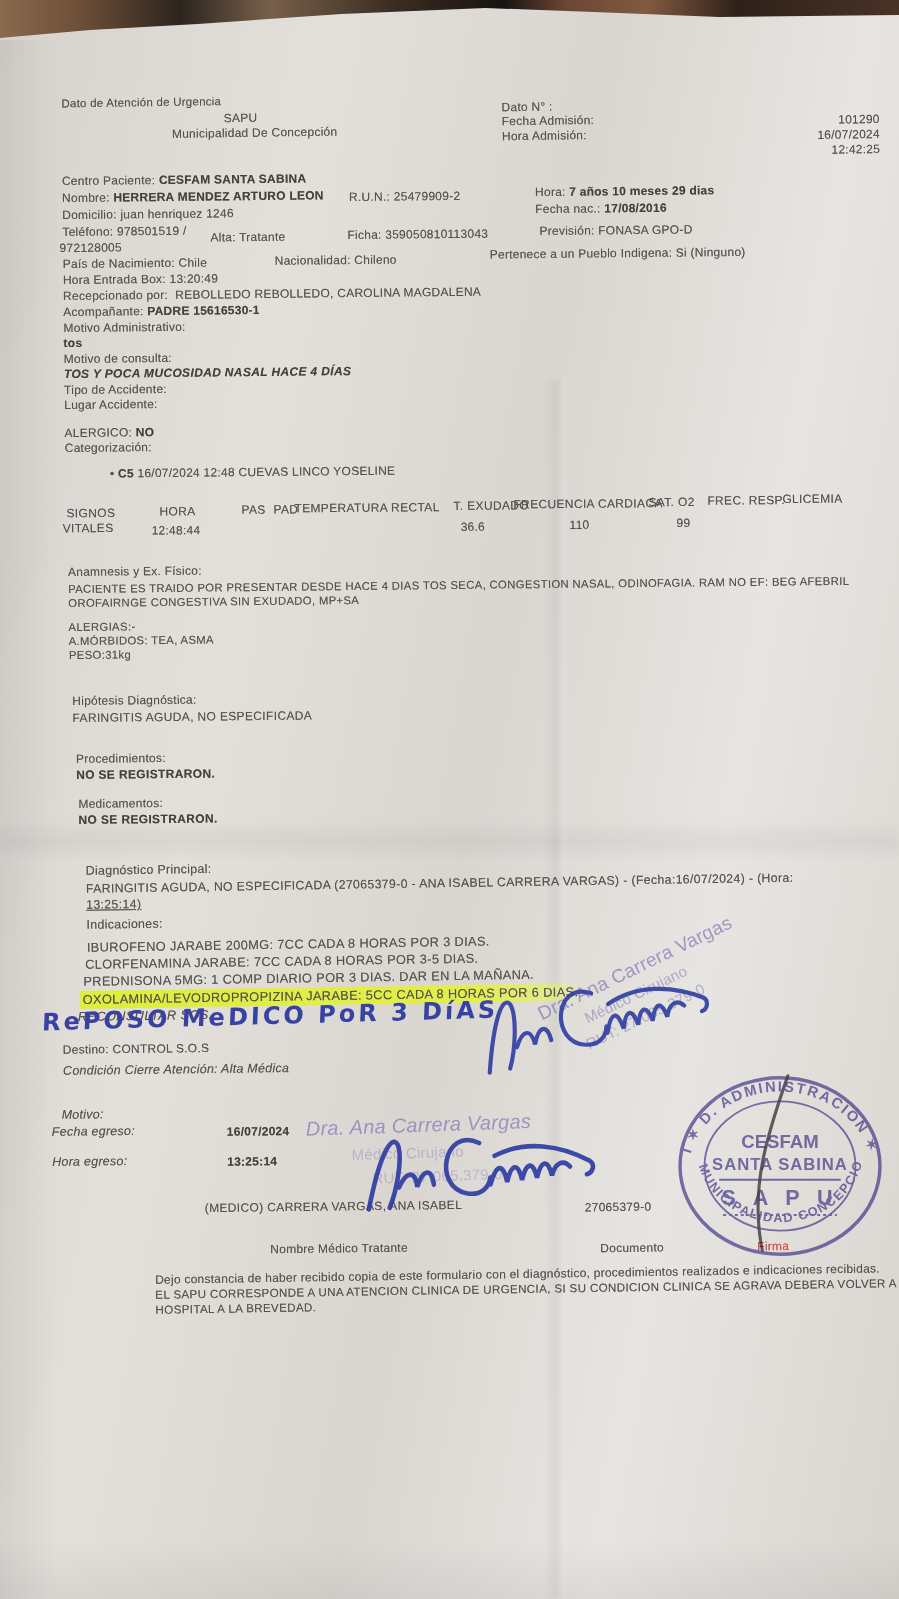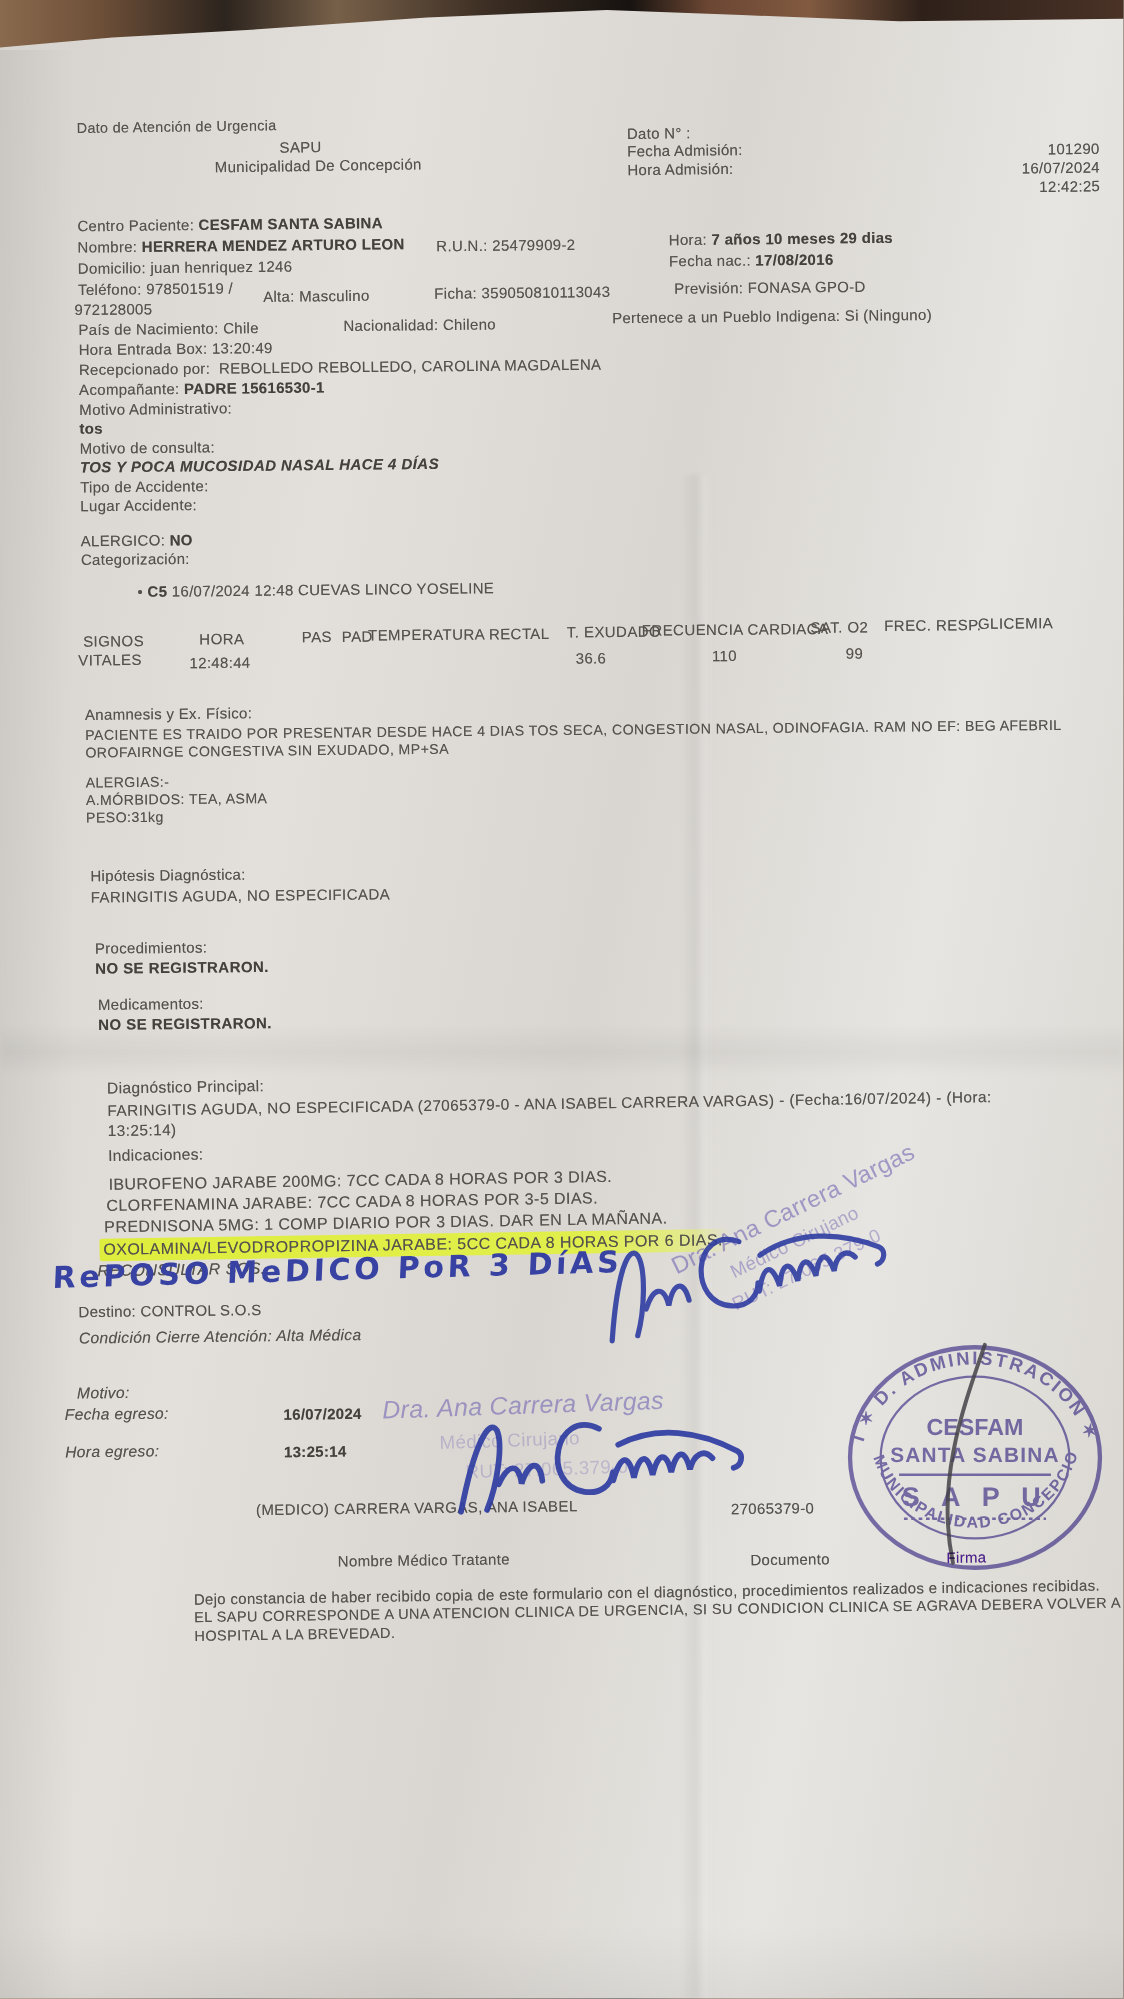--- a/index.html
+++ b/index.html
@@ -50,21 +50,21 @@
 
 <div class="sec" style="transform:rotate(-0.6deg);">
   <div class="t" style="left:60px;top:170px;"><span>Centro Paciente:</span> <span class="b">CESFAM SANTA SABINA</span></div>
   <div class="t" style="left:60px;top:187px;"><span>Nombre:</span> <span class="b">HERRERA MENDEZ ARTURO LEON</span></div>
   <div class="t" style="left:347px;top:189px;"><span>R.U.N.:</span> <span>25479909-2</span></div>
   <div class="t" style="left:533px;top:186px;"><span>Hora:</span> <span class="b">7 años 10 meses 29 dias</span></div>
   <div class="t" style="left:60px;top:204px;"><span>Domicilio:</span> <span>juan henriquez 1246</span></div>
   <div class="t" style="left:533px;top:203px;"><span>Fecha nac.:</span> <span class="b">17/08/2016</span></div>
   <div class="t" style="left:60px;top:221px;"><span>Teléfono:</span> <span>978501519 /</span></div>
   <div class="t" style="left:57px;top:237px;">972128005</div>
-  <div class="t" style="left:208px;top:228px;"><span>Alta:</span> <span>Masculino</span></div>
+  <div class="t" style="left:208px;top:228px;"><span>Alta:</span> <span>Tratante</span></div>
   <div class="t" style="left:345px;top:227px;"><span>Ficha:</span> <span>359050810113043</span></div>
   <div class="t" style="left:537px;top:225px;"><span>Previsión:</span> <span>FONASA GPO-D</span></div>
   <div class="t" style="left:60px;top:253px;"><span>País de Nacimiento:</span> <span>Chile</span></div>
   <div class="t" style="left:272px;top:252px;"><span>Nacionalidad:</span> <span>Chileno</span></div>
   <div class="t" style="left:487px;top:248px;"><span>Pertenece a un Pueblo Indigena:</span> <span>Si (Ninguno)</span></div>
   <div class="t" style="left:60px;top:269px;"><span>Hora Entrada Box:</span> <span>13:20:49</span></div>
   <div class="t" style="left:60px;top:285px;"><span>Recepcionado por:</span>&nbsp; <span>REBOLLEDO REBOLLEDO, CAROLINA MAGDALENA</span></div>
   <div class="t" style="left:60px;top:301px;"><span>Acompañante:</span> <span class="b">PADRE 15616530-1</span></div>
   <div class="t" style="left:60px;top:317px;">Motivo Administrativo:</div>
   <div class="t b" style="left:60px;top:332px;">tos</div>
@@ -106,21 +106,21 @@
   <div class="t caps" style="left:65px;top:707px;">FARINGITIS AGUDA, NO ESPECIFICADA</div>
   <div class="t" style="left:68px;top:748px;">Procedimientos:</div>
   <div class="t b caps" style="left:68px;top:764px;">NO SE REGISTRARON.</div>
   <div class="t" style="left:70px;top:793px;">Medicamentos:</div>
   <div class="t b caps" style="left:70px;top:809px;">NO SE REGISTRARON.</div>
 </div>
 
 <div class="sec" style="transform:rotate(-0.9deg);">
   <div class="t" style="left:72px;top:858px;font-size:12.5px;">Diagnóstico Principal:</div>
   <div class="t caps" style="left:72px;top:876px;font-size:12.3px;">FARINGITIS AGUDA, NO ESPECIFICADA (27065379-0 - ANA ISABEL CARRERA VARGAS) - (Fecha:16/07/2024) - (Hora:</div>
-  <div class="t caps" style="left:72px;top:892px;font-size:12.3px;">13:25:14)</div>
+  <div class="t caps" style="left:72px;top:892px;font-size:12.3px;text-decoration:underline;">13:25:14)</div>
   <div class="t" style="left:72px;top:912px;font-size:12.5px;">Indicaciones:</div>
   <div class="t caps" style="left:72px;top:934px;font-size:12.8px;">IBUROFENO JARABE 200MG: 7CC CADA 8 HORAS POR 3 DIAS.</div>
   <div class="t caps" style="left:70px;top:951px;font-size:12.8px;">CLORFENAMINA JARABE: 7CC CADA 8 HORAS POR 3-5 DIAS.</div>
   <div class="t caps" style="left:68px;top:968px;font-size:12.8px;">PREDNISONA 5MG: 1 COMP DIARIO POR 3 DIAS. DAR EN LA MAÑANA.</div>
   <div class="t caps hl" style="left:64px;top:985px;font-size:12.8px;">OXOLAMINA/LEVODROPROPIZINA JARABE: 5CC CADA 8 HORAS POR 6 DIAS.</div>
   <div class="t caps i" style="left:62px;top:1003px;font-size:12.8px;">RECONSULTAR SOS.</div>
 </div>
 
 <div class="sec" style="left:470px;top:930px;width:300px;transform:rotate(-26deg);transform-origin:50% 50%;">
   <div class="t stamp-txt" style="left:40px;top:30px;font-size:19px;">Dra. Ana Carrera Vargas</div>
@@ -145,21 +145,21 @@
   <div class="t i" style="left:50px;top:1059px;font-size:12.5px;"><span>Condición Cierre Atención:</span> <span>Alta Médica</span></div>
   <div class="t i" style="left:48px;top:1082px;font-size:12.5px;margin-top:21px;">Motivo:</div>
   <div class="t i" style="left:38px;top:1120px;font-size:12.5px;">Fecha egreso:</div>
   <div class="t b" style="left:213px;top:1122px;">16/07/2024</div>
   <div class="t i" style="left:38px;top:1150px;font-size:12.5px;">Hora egreso:</div>
   <div class="t b" style="left:213px;top:1152px;text-align:right;">13:25:14</div>
   <div class="t caps" style="left:190px;top:1198px;">(MEDICO) CARRERA VARGAS, ANA ISABEL</div>
   <div class="t" style="left:570px;top:1202px;">27065379-0</div>
   <div class="t" style="left:255px;top:1240px;">Nombre Médico Tratante</div>
   <div class="t" style="left:585px;top:1243px;">Documento</div>
-  <div class="t" style="left:742px;top:1243px;color:#4c1d95;">Firma</div>
+  <div class="t" style="left:742px;top:1243px;color:#ef4444;">Firma</div>
 </div>
 
 <div class="sec" style="left:295px;top:1105px;width:300px;transform:rotate(-2deg);">
   <div class="t stamp-txt" style="left:10px;top:8px;font-size:20px;font-style:italic;">Dra. Ana Carrera Vargas</div>
   <div class="t stamp-txt" style="left:55px;top:38px;font-size:15px;opacity:.55;">Médico Cirujano</div>
   <div class="t stamp-txt" style="left:75px;top:62px;font-size:15px;opacity:.5;">RUT: 27.065.379-0</div>
 </div>
 
 <svg width="300" height="100" viewBox="0 0 300 120" style="position:absolute;left:330px;top:1118px;transform:rotate(-2deg);overflow:visible;">
   <g fill="none" stroke="#2f3da2" stroke-width="5.5" stroke-linecap="round" opacity=".92">

